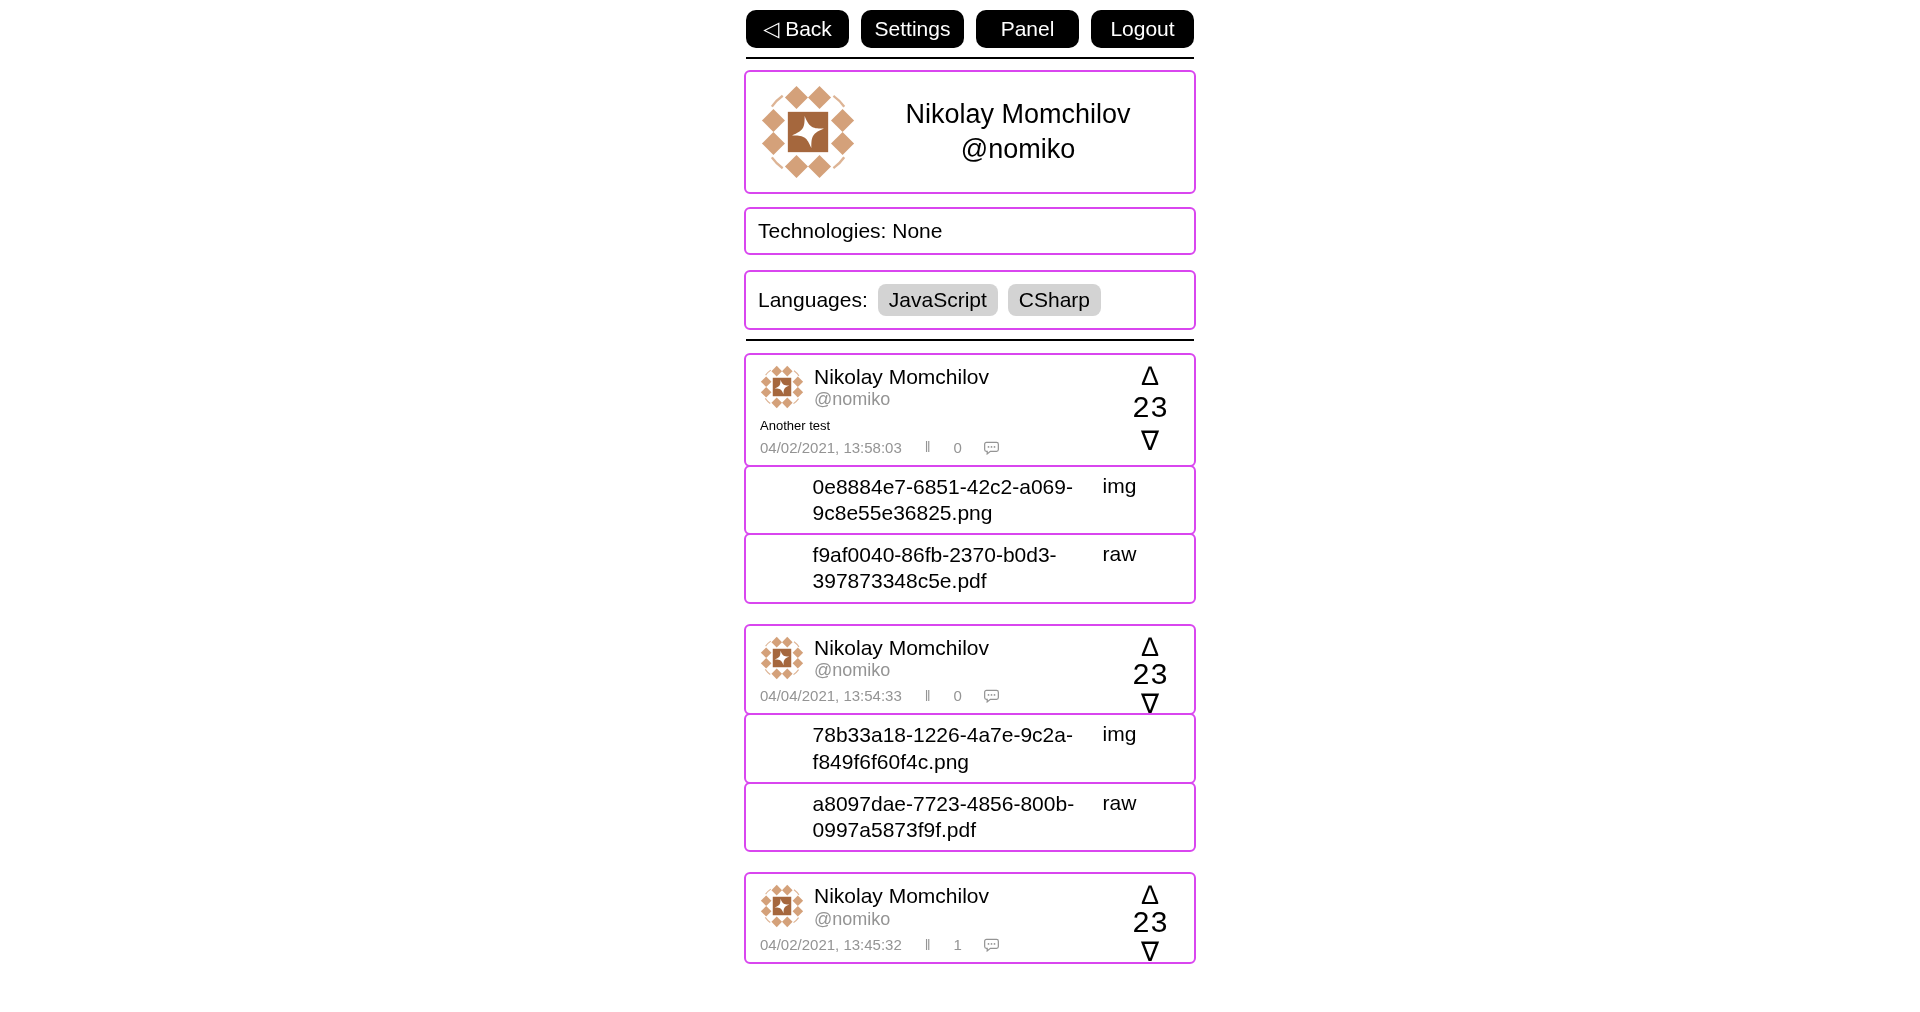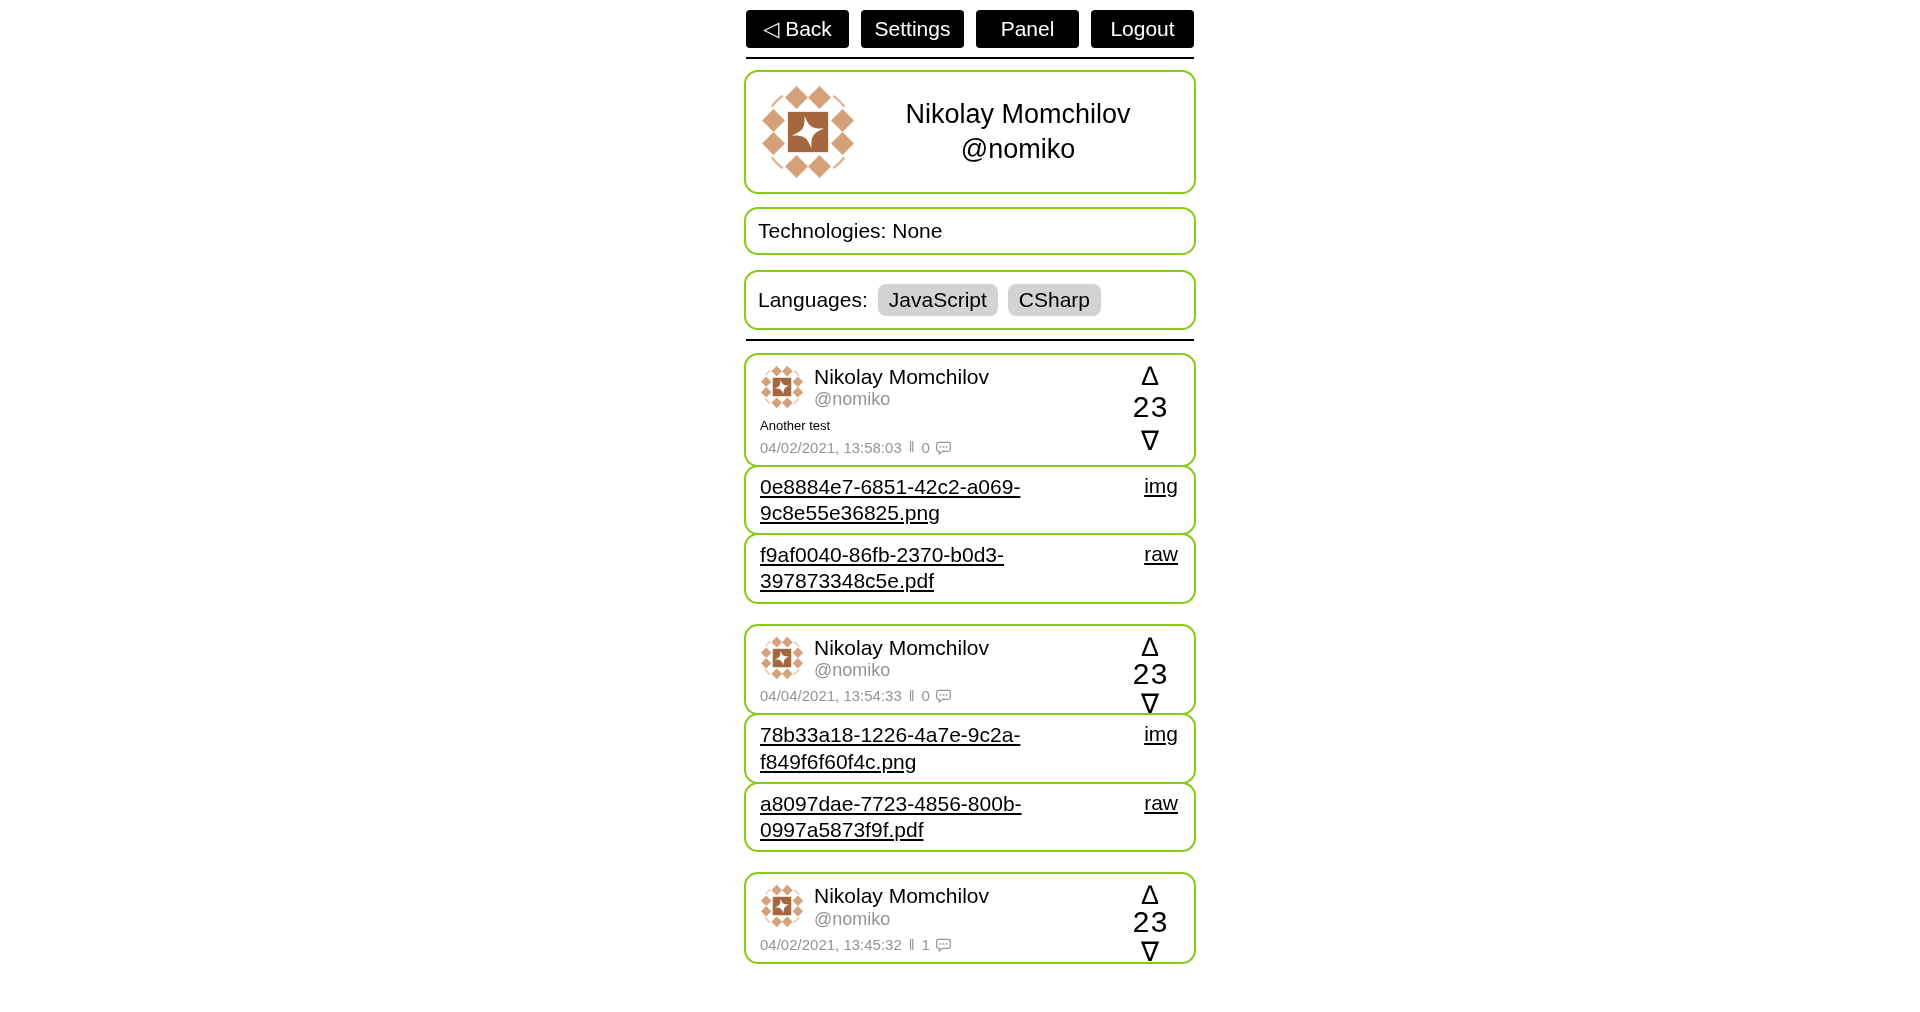--- a/index.html
+++ b/index.html
@@ -9,29 +9,29 @@
     background: #fff;
     overflow: hidden;
     font-family: "Liberation Sans", "DejaVu Sans", sans-serif;
     color: #000;
   }
   .column { width: 452px; margin: 0 auto; position: relative; left: 10px; }
 
   
   .toolbar { display: flex; justify-content: center; gap: 12px; padding-top: 10px; }
   .toolbar button {
-    background: #000; color: #fff; border: none; border-radius: 4px;
+    background: #000; color: #fff; border: none; border-radius: 10px;
     font-family: inherit; font-size: 21px; padding: 7px 12px; min-width: 103px;
     cursor: pointer;
   }
 
   hr.rule { border: none; border-top: 2px solid #000; margin: 9px 2px 0 2px; }
 
   .box {
-    border: 2px solid #84cc16; border-radius: 14px; background: #fff;
+    border: 2px solid #d946ef; border-radius: 6px; background: #fff;
   }
 
   
   .profile-card { display: flex; align-items: center; padding: 12px 14px; margin-top: 11px; }
   .avatar-lg { width: 96px; height: 96px; flex: 0 0 96px; }
   .profile-name-block { flex: 1; text-align: center; font-size: 27px; line-height: 1.3; }
 
   
   .langs-card { display: flex; align-items: center; gap: 10px; padding: 12px 12px; margin-top: 15px; font-size: 21px; }
   .badge { background: #d3d3d3; border-radius: 8px; padding: 4px 11px; font-size: 21px; }
@@ -41,33 +41,33 @@
   
   .posts { margin-top: 12px; }
   .post { margin-bottom: 20px; }
   .post-header { position: relative; padding: 10px 14px 9px 14px; z-index: 1; }
   .post-top { display: flex; align-items: flex-start; }
   .avatar-sm { width: 44px; height: 44px; flex: 0 0 44px; }
   .author-block { margin-left: 10px; }
   .author-name { font-size: 21px; line-height: 1.15; }
   .author-handle { font-size: 18px; color: #949494; line-height: 1.2; }
   .post-title { font-size: 13px; margin-top: 7px; }
-  .post-meta { display: flex; align-items: center; gap: 7px; margin-top: 6px; font-size: 15px; color: #949494; }
+  .post-meta { display: flex; align-items: center; gap: 23px; margin-top: 6px; font-size: 15px; color: #949494; }
   .meta-sep { font-size: 14px; }
   .vote-col {
     position: absolute; right: 26px; top: 8px; bottom: 10px; width: 36px;
     display: flex; flex-direction: column; justify-content: space-between; align-items: center;
   }
   .vote-arrow { font-size: 27px; line-height: 1; cursor: pointer; }
   .vote-count { font-size: 30px; line-height: 1; font-family: Liberation Mono, monospace; }
 
   .attachment {
-    margin-top: -2px; padding: 7px 16px 7px 14px; min-height: 60px;
-    display: flex; justify-content: space-between; align-items: flex-start;
-    font-size: 21px; position: relative; z-index: 2; text-decoration: underline;
+    margin-top: -2px; padding: 7px 5px 7px 14px; min-height: 60px;
+    display: flex; justify-content: center; align-items: flex-start;
+    font-size: 21px; position: relative; z-index: 2;
   }
   .attachment-name { width: 290px; line-height: 1.25; overflow-wrap: break-word; }
   .attachment-type { line-height: 1.15; }
 
   .comment-icon { flex: 0 0 auto; margin-left: -1px; margin-top: 1px; }
 </style>
 </head>
 <body>
 
 <svg width="0" height="0" style="position:absolute" aria-hidden="true">

